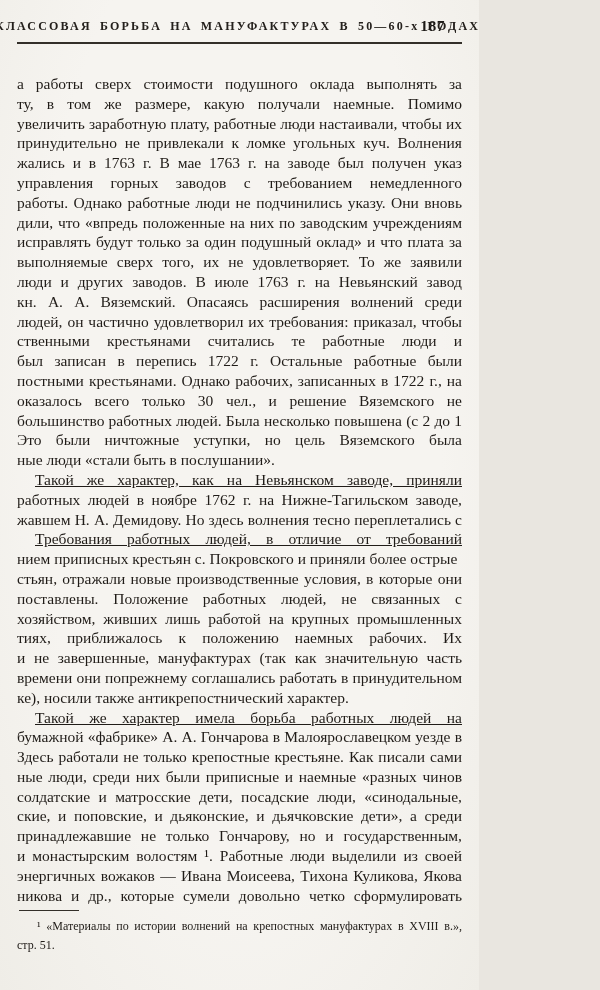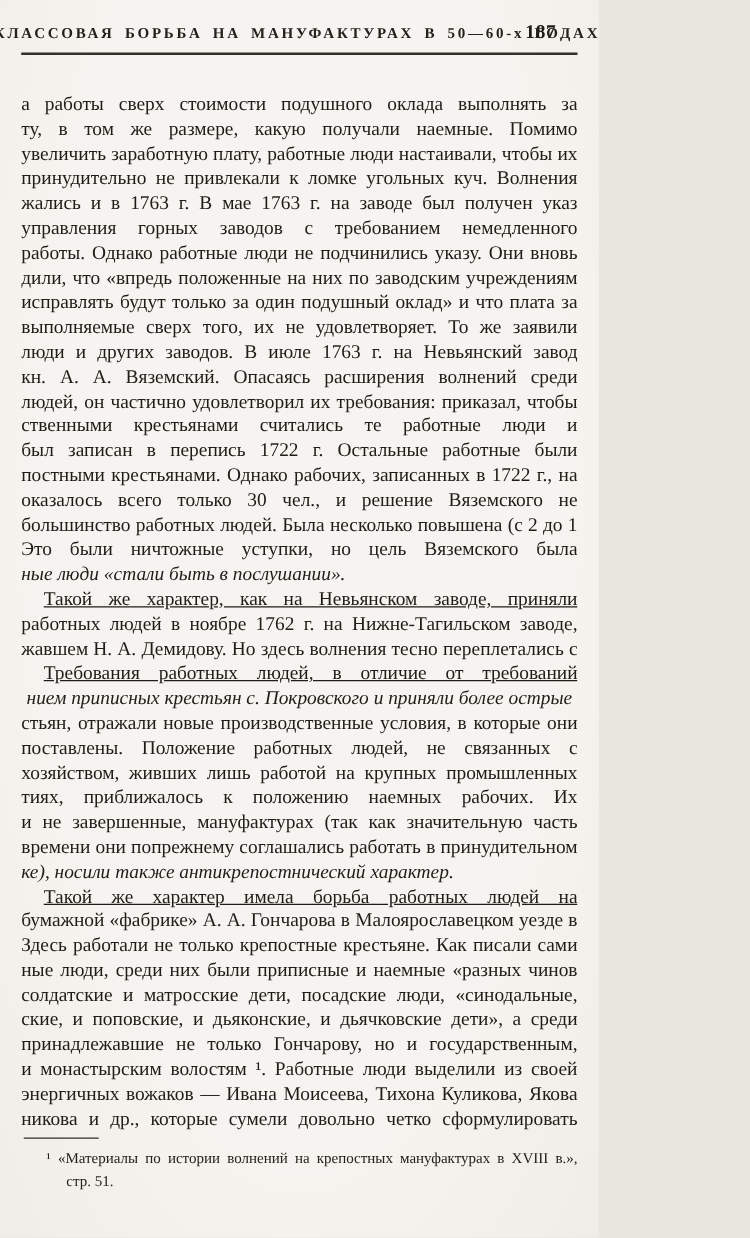--- a/index.html
+++ b/index.html
@@ -65,23 +65,22 @@
     text-align-last: justify;
     white-space: normal;
     overflow: hidden;
     color: #201c18;
   }
   .line.indent {
     text-indent: 18px;
     text-decoration: underline;
   }
   .line.endline {
-    text-align: center;
+    text-align: left;
     text-align-last: left;
-    font-style: italic;
   }
   
   .footnote-rule {
     margin-top: 5px;
     margin-left: 2px;
     width: 60px;
     border: 0;
     border-top: 1.5px solid #332f29;
     height: 0;
   }
@@ -91,21 +90,21 @@
   .fn-line {
     font-size: 12px;
     line-height: 18.2px;
     height: 18.2px;
     text-align: justify;
     text-align-last: justify;
     overflow: hidden;
     color: #24201c;
   }
   .fn-line.indent { text-indent: 20px; }
-  .fn-line.endline { text-align: left; text-align-last: left; margin-left: 36px; }
+  .fn-line.endline { text-align: left; text-align-last: left; }
 </style>
 </head>
 <body>
 
 <div class="page">
 
   <div class="running-head">
     <span class="head-title">КЛАССОВАЯ БОРЬБА НА МАНУФАКТУРАХ В 50—60-х ГОДАХ</span>
     <span class="page-number">187</span>
   </div>

